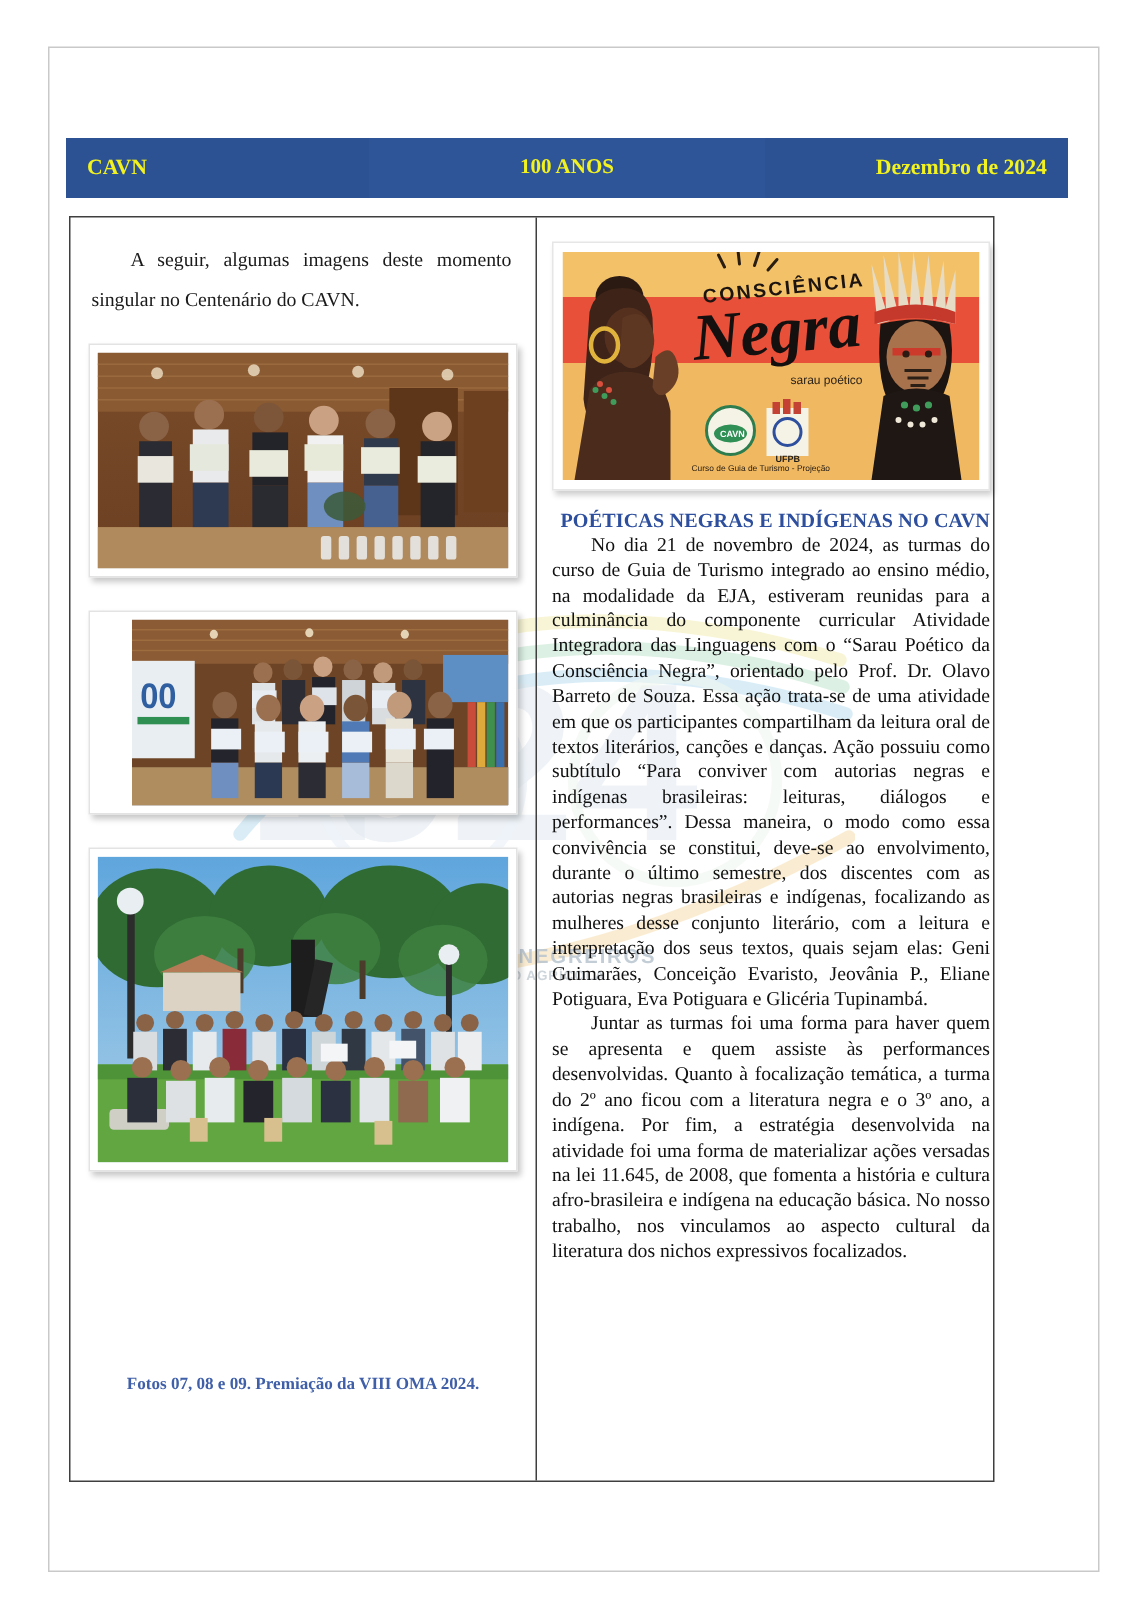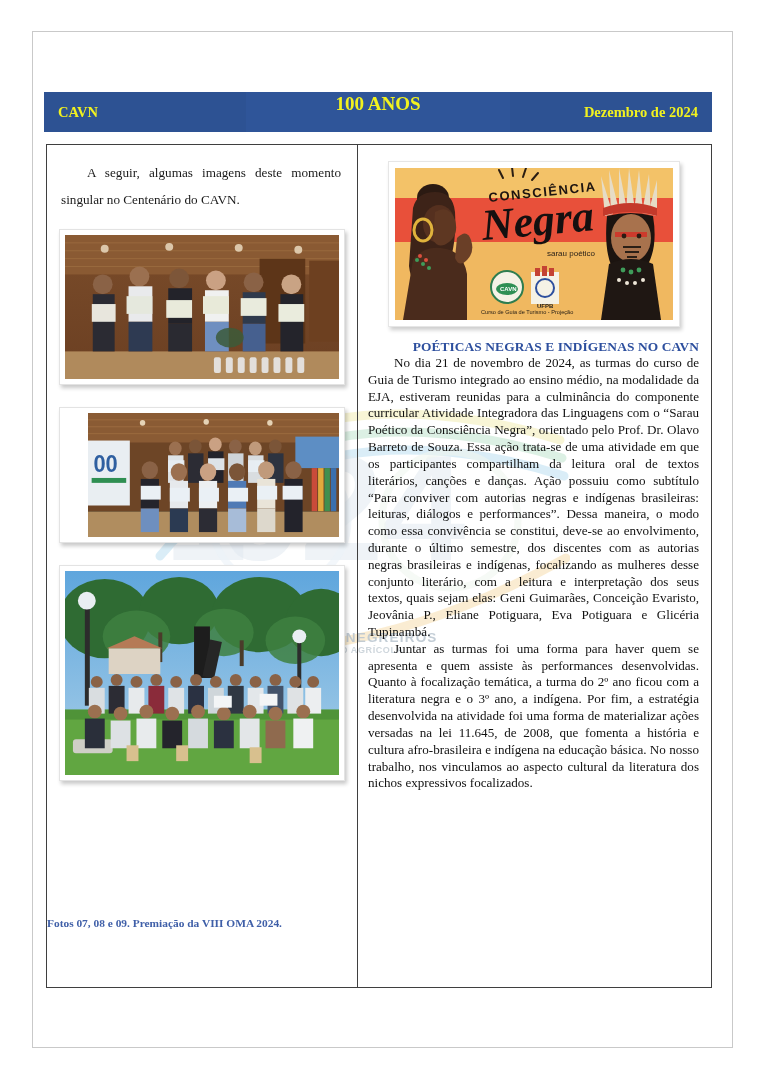--- a/index.html
+++ b/index.html
@@ -72,34 +72,34 @@
     padding: 0 14px;
     box-sizing: border-box;
   }
   .mast-right { text-align: right; }
   .mast-center {
     flex: 1 1 auto;
     text-align: center;
     color: #f2f21f;
     font-family: "Liberation Serif", serif;
     font-weight: bold;
-    font-size: 19px;
+    font-size: 14px;
     line-height: 1.22;
     background: #2f5599;
     align-self: stretch;
     display: flex;
-    flex-direction: row;
+    flex-direction: column;
     justify-content: center;
   }
 
   
   .content-table {
     position: absolute;
     left: 46px; top: 144px;
-    width: 666px; height: 844px;
+    width: 617px; height: 844px;
     border: 1px solid #3f3f3f;
     box-sizing: border-box;
     display: flex;
   }
   .col-left {
     width: 316px;
     border-right: 1px solid #3f3f3f;
     box-sizing: border-box;
     position: relative;
     padding: 14px 12px 0 12px;
@@ -136,21 +136,21 @@
     position: relative;
     width: 100%;
     height: 100%;
     overflow: hidden;
     display: block;
   }
   .cap-photos {
     position: absolute;
     left: 0; right: 0;
     bottom: 58px;
-    text-align: left;
+    text-align: center;
     font-family: "Liberation Serif", serif;
     font-weight: bold;
     font-size: 11.4px;
     color: #3f5fa8;
   }
 
   
   .poster-frame {
     margin: 6px auto 0 auto;
     width: 292px;

